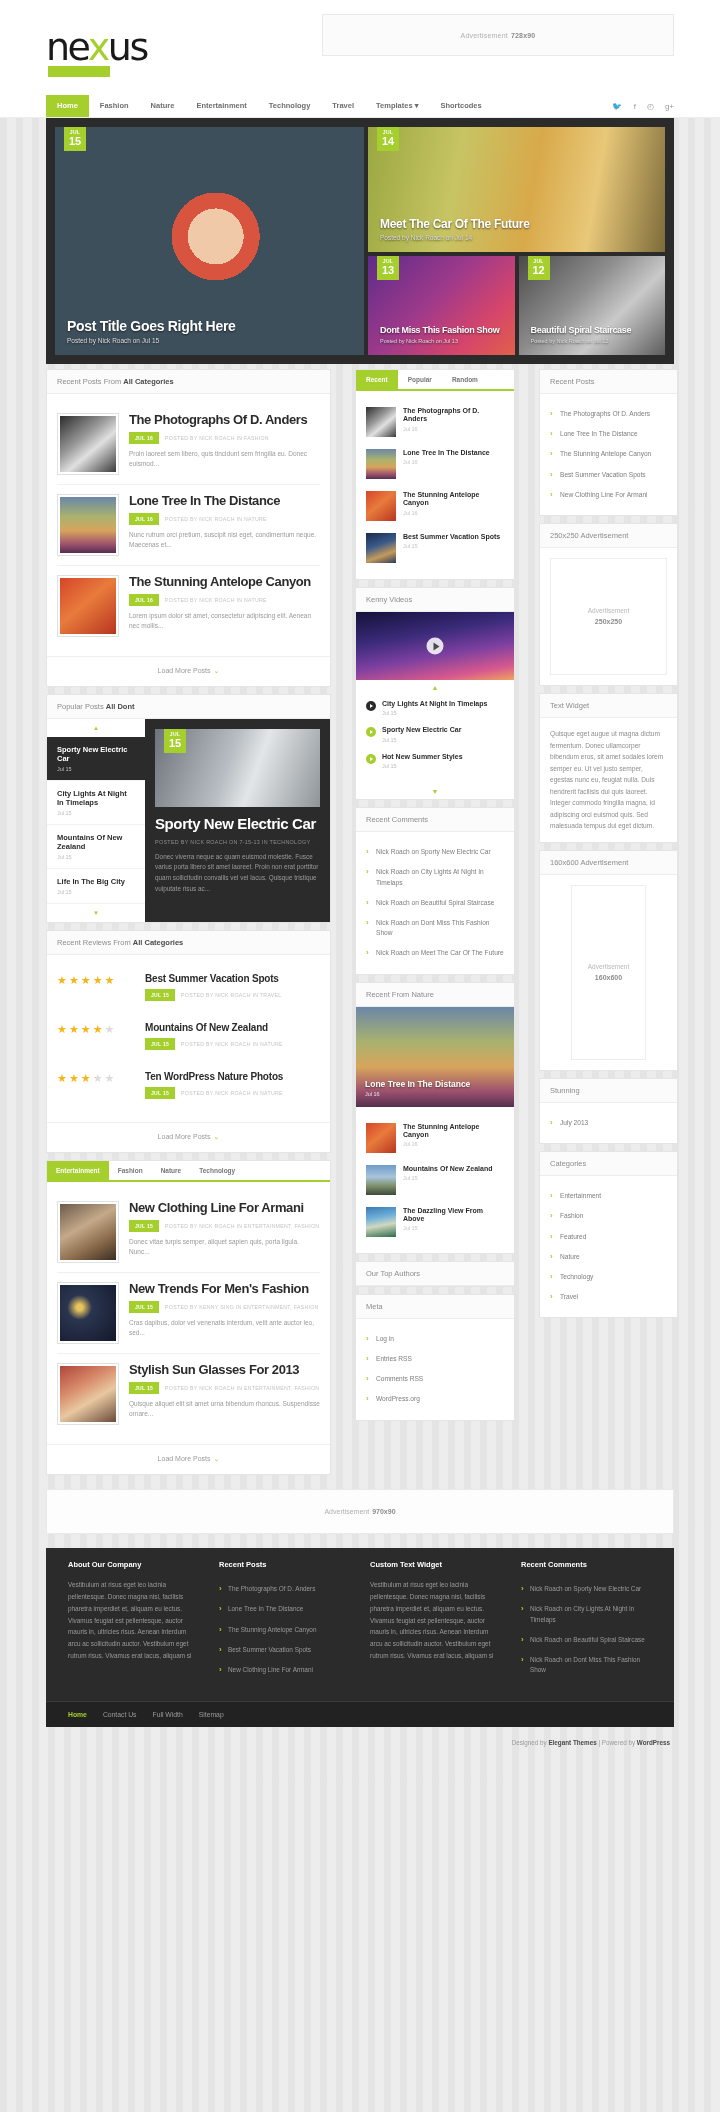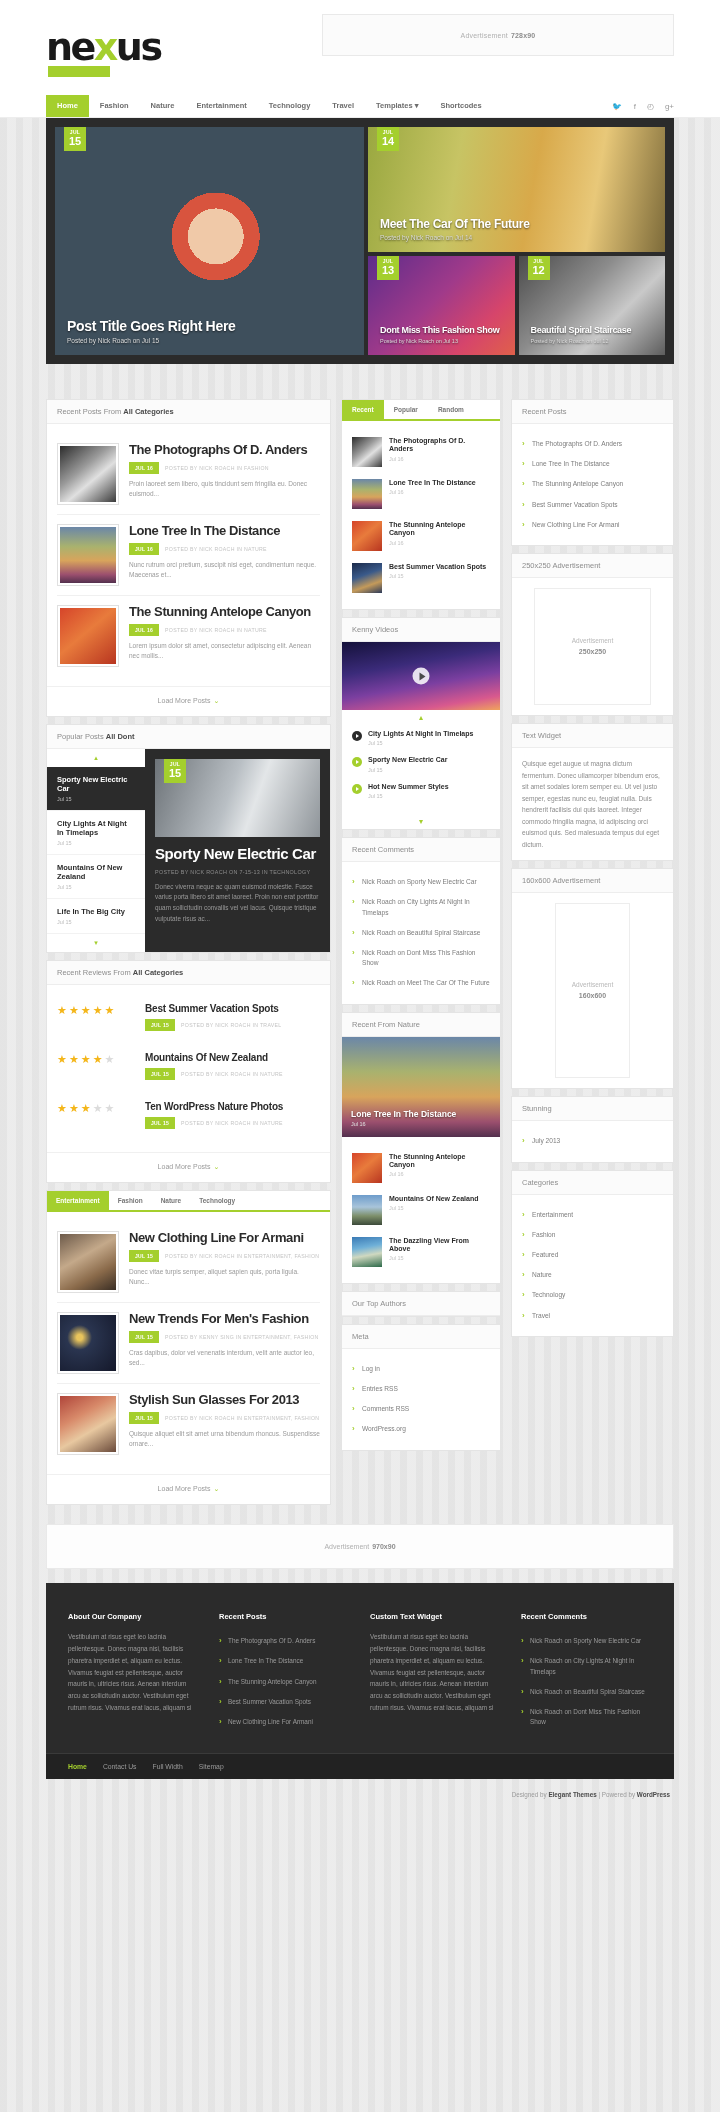--- a/index.html
+++ b/index.html
@@ -15,21 +15,21 @@
     opacity:.9;}
   .page{position:relative;width:720px;}
 
   
   .header{background:#fff;padding:0;}
   .header-inner{width:628px;margin:0 auto;position:relative;height:95px;}
   .ad728{position:absolute;right:0;top:14px;width:352px;height:42px;
     border:1px solid #e9e9e9;background:#fbfbfb;display:flex;align-items:center;
     justify-content:center;font-size:7px;color:#b0b0b0;letter-spacing:.2px;}
   .ad728 b{color:#8d8d8d;margin-left:3px;}
-  .logo{position:absolute;left:0;top:28px;font-size:38px;font-weight:bold;
+  .logo{position:absolute;left:0;top:28px;font-size:38px;font-weight:normal;
     letter-spacing:-2.5px;color:#1a1a1a;line-height:1;font-family:"DejaVu Sans",sans-serif;}
   .logo .x{color:#a4cf2d;}
   .logo-bar{position:absolute;left:2px;top:66px;width:62px;height:11px;background:#a4cf2d;}
 
   
   .navwrap{background:#fff;border-bottom:1px solid #ededed;}
   .nav{width:628px;margin:0 auto;display:flex;align-items:center;height:22px;position:relative;}
   .nav ul{display:flex;list-style:none;height:22px;}
   .nav li{font-size:7.5px;color:#6d6d6d;padding:0 11px;line-height:22px;font-weight:bold;white-space:nowrap;}
   .nav li.active{background:#a4cf2d;color:#fff;}
@@ -69,21 +69,21 @@
   .g-canyon{background:linear-gradient(140deg,#d6452a 0%,#e87b3c 45%,#b83520 100%);}
   .g-venice{background:linear-gradient(160deg,#1b2a4a 0%,#3a5a8a 40%,#c49a5a 70%,#2b3a5a 100%);}
   .g-mount{background:linear-gradient(180deg,#6d9ccb 0%,#a8c4da 40%,#7d8f6a 70%,#3c4a3a 100%);}
   .g-above{background:linear-gradient(170deg,#3a7ab5 0%,#6fb0d8 35%,#cfd8c0 60%,#2e6a4a 100%);}
   .g-bw{background:linear-gradient(140deg,#2c2c2c 0%,#9a9a9a 40%,#e0e0e0 60%,#3a3a3a 100%);}
   .g-fashion{background:linear-gradient(150deg,#6d5a4a 0%,#c4a98a 40%,#8a6a4a 70%,#3a2e24 100%);}
   .g-night{background:radial-gradient(circle at 35% 40%,#e8c45c 0 6%,#2a3550 25%,#14182a 100%);}
   .g-sun{background:linear-gradient(150deg,#b0453a 0%,#d88a6a 35%,#e8c8a0 60%,#6a4a3a 100%);}
 
   
-  .content{width:628px;margin:12px auto;display:flex;gap:10px;background:transparent;padding-top:23px;}
+  .content{width:628px;margin:0 auto;display:flex;gap:24px;background:transparent;padding-top:5px;}
   .colA{flex:0 0 285px;}
   .colB{flex:0 0 160px;}
   .colC{flex:1;}
   .panel{background:#fff;border:1px solid #e4e4e4;margin-bottom:7px;}
   .panel-h{padding:7px 10px;font-size:7.5px;color:#8d8d8d;border-bottom:1px solid #ededed;
     background:#fbfbfb;}
   .panel-h b{color:#4a4a4a;}
   .panel-b{padding:10px;}
 
   
@@ -171,21 +171,21 @@
   .adbox b{color:#8d8d8d;font-size:7px;}
   .textw{font-size:6.6px;color:#8d8d8d;line-height:1.75;}
 
   
   .ad970{width:628px;margin:7px auto 0;height:45px;border:1px solid #e9e9e9;background:#fdfdfd;
     display:flex;align-items:center;justify-content:center;font-size:7px;color:#b0b0b0;}
   .ad970 b{color:#8d8d8d;margin-left:3px;}
 
   
   .footerwrap{width:628px;margin:14px auto 0;background:#2b2b2b;}
-  .footer{display:flex;gap:20px;padding:29px 22px 20px;}
+  .footer{display:flex;gap:20px;padding:12px 22px 20px;}
   .fcol{flex:1;}
   .fcol h4{color:#fff;font-size:7.5px;font-weight:bold;margin-bottom:10px;}
   .fcol p{color:#9a9a9a;font-size:6.4px;line-height:1.85;}
   .fcol ul{list-style:none;}
   .fcol li{font-size:6.4px;color:#9a9a9a;line-height:1.6;padding:5px 0 5px 9px;position:relative;}
   .fcol li:before{content:"›";position:absolute;left:0;top:4px;color:#a4cf2d;font-weight:bold;font-size:8px;}
   .fbar{background:#222;border-top:1px solid #3a3a3a;padding:9px 22px;display:flex;gap:16px;}
   .fbar span{font-size:6.8px;color:#9a9a9a;}
   .fbar span.on{color:#a4cf2d;font-weight:bold;}
   .credit{width:628px;margin:0 auto;text-align:right;padding:12px 4px 16px;font-size:6.3px;color:#9a9a9a;}

